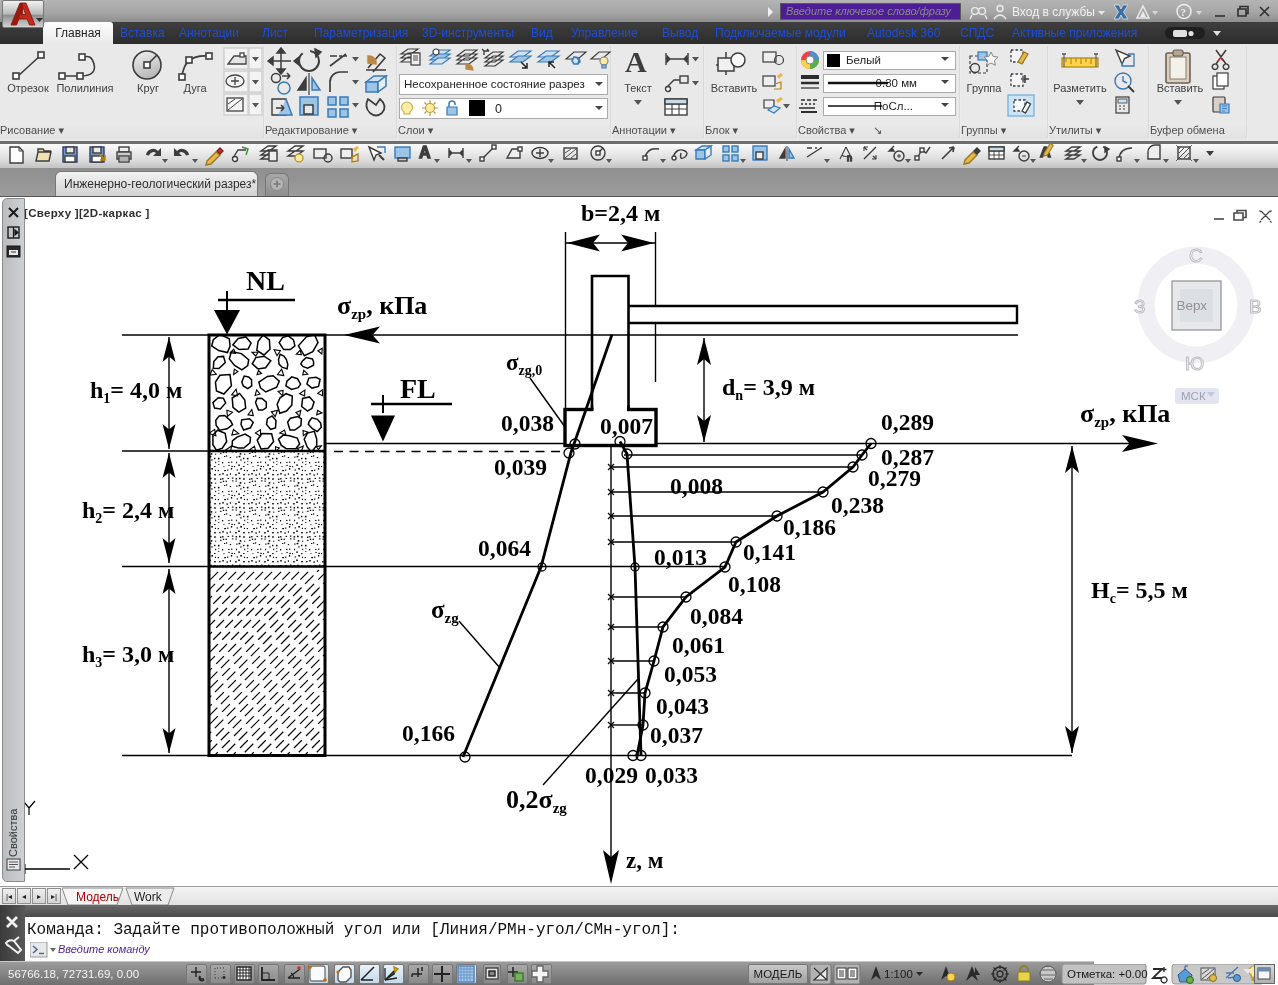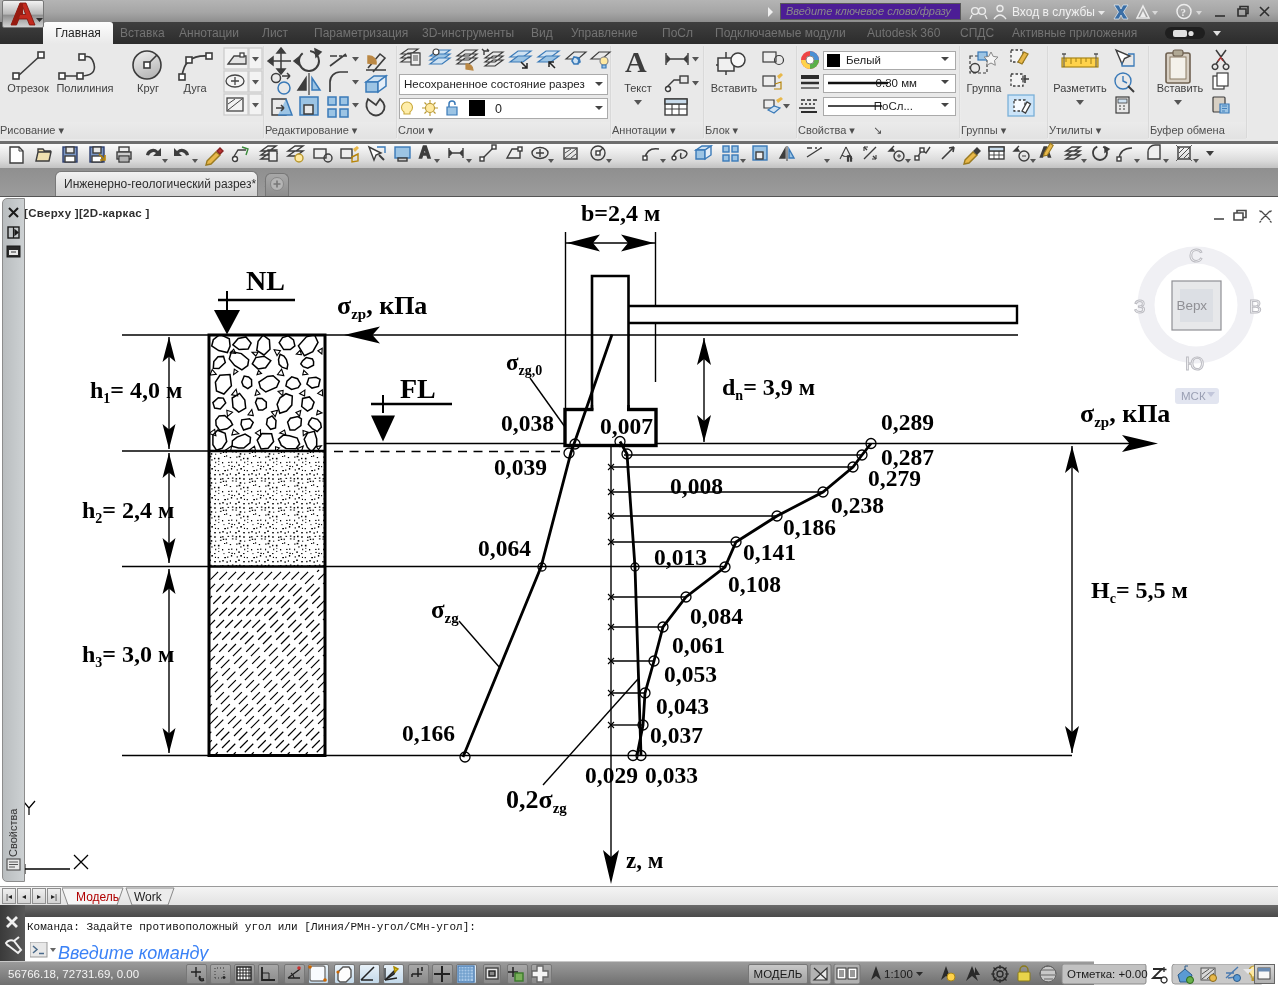--- a/index.html
+++ b/index.html
@@ -6,21 +6,21 @@
 html,body{width:1278px;height:985px;overflow:hidden;font-family:"Liberation Sans",sans-serif;background:#fff}
 #page{position:relative;width:1278px;height:985px;background:#fff}
 .abs{position:absolute}
 
 #titlebar{left:0;top:0;width:1278px;height:22px;background:linear-gradient(#b4b4b4,#a6a6a6 55%,#8e8e8e);}
 #applogo{left:2px;top:0;width:42px;height:28px;background:linear-gradient(#f2f2f2,#b9b9b9 50%,#8f8f8f 55%,#d2d2d2);border:1px solid #777;border-radius:2px;z-index:30}
 #title-text{left:163px;top:4px;width:600px;height:16px;color:#f2f2f2;font-size:12px;white-space:nowrap}
 #infocenter{left:780px;top:3px;width:181px;height:17px;background:#4c1d95;border:1px solid #5a5a5a;color:#8a8a8a;font-style:italic;font-size:11px;line-height:15px;padding-left:5px;white-space:nowrap;overflow:hidden}
 
 #menubar{left:0;top:22px;width:1278px;height:22px;background:linear-gradient(#3f3f3f,#2c2c2c)}
-.mtab{position:absolute;top:22px;height:22px;line-height:22px;color:#737373;font-size:12px;white-space:nowrap}
+.mtab{position:absolute;top:22px;height:22px;line-height:22px;color:#1d4ed8;font-size:12px;white-space:nowrap}
 #mtab-active{position:absolute;left:43px;top:22px;width:70px;height:22px;background:linear-gradient(#fdfdfd,#e9e9e9);border-radius:3px 3px 0 0;color:#222;font-size:12px;line-height:22px;text-align:center}
 
 #ribbon{left:0;top:44px;width:1278px;height:97px;background:#e9e9e9}
 #ribbon .plabel{position:absolute;top:78px;height:17px;line-height:16px;font-size:11px;color:#4e4e4e;text-align:left;background:linear-gradient(#ebebeb,#e2e2e2)}
 .psep{position:absolute;top:2px;height:92px;width:2px;background:linear-gradient(90deg,#d0d0d0,#f5f5f5)}
 .biglabel{position:absolute;font-size:11px;color:#3f3f3f;text-align:center;white-space:nowrap}
 .combo{position:absolute;background:#fff;border:1px solid #aaa;font-size:11.5px;color:#222;white-space:nowrap;overflow:hidden}
 .carr{position:absolute;width:0;height:0;border:4px solid transparent;border-top-color:#444;border-bottom-width:0}
 
 #toolbar{left:0;top:141px;width:1278px;height:27px;background:linear-gradient(#fbfbfb,#dadada 70%,#c2c2c2);border-top:3px solid #6e6e6e}
@@ -35,22 +35,22 @@
 #palette{left:2px;top:198px;width:23px;height:684px;background:linear-gradient(90deg,#b9bdbf,#cdd1d3);border:1px solid #8c8c8c;border-radius:5px 0 0 5px;z-index:5}
 #palette .vtext{position:absolute;left:4px;top:598px;width:14px;height:60px;font-size:11px;color:#333;writing-mode:vertical-rl;transform:rotate(180deg);white-space:nowrap}
 
 #modeltabs{left:0;top:886px;width:1278px;height:19px;background:linear-gradient(#f4f4f4,#e2e2e2);border-top:1px solid #9a9a9a;z-index:6}
 .navbtn{position:absolute;top:1px;width:14px;height:16px;background:linear-gradient(#efefef,#d3d3d3);border:1px solid #8f8f8f;color:#222;font-size:8px;text-align:center;line-height:15px}
 
 #gripband{left:0;top:905px;width:1278px;height:12px;background:linear-gradient(#6a6a6a,#4a4a4a);z-index:6}
 
 #cmdarea{left:0;top:917px;width:1278px;height:44px;background:#fff;z-index:6}
 #cmdleft{position:absolute;left:0;top:-12px;width:25px;height:56px;background:linear-gradient(90deg,#3a3a3a,#585858)}
-#cmdline1{position:absolute;left:27px;top:4px;font-family:"Liberation Mono",monospace;font-size:11px;color:#111;white-space:pre}
-#cmdline2{position:absolute;left:58px;top:26px;font-size:18px;font-style:italic;color:#3b82f6}
+#cmdline1{position:absolute;left:27px;top:4px;font-family:"Liberation Mono",monospace;font-size:16px;color:#111;white-space:pre}
+#cmdline2{position:absolute;left:58px;top:26px;font-size:11px;font-style:italic;color:#4c1d95}
 
 #statusbar{left:0;top:961px;width:1094px;height:24px;background:linear-gradient(#9b9b9b,#6f6f6f);border-top:1px solid #c8c8c8;z-index:6}
 #coords{position:absolute;left:8px;top:6px;font-size:11.5px;color:#f4f4f4}
 .sbtn{position:absolute;top:2px;width:21px;height:20px;background:linear-gradient(#c2c2c2,#9e9e9e);border:1px solid #777;border-radius:2px}
 .sbtn.on{background:linear-gradient(#e8f1f8,#c3d9ea)}
 .sbtn.dark{background:linear-gradient(#a8a8a8,#8a8a8a)}
 </style>
 </head>
 <body>
 <div id="page">
@@ -95,21 +95,21 @@
 
 <div class="abs" id="menubar"></div>
 <div id="mtab-active">Главная</div>
 <div class="mtab" style="left:120px">Вставка</div>
 <div class="mtab" style="left:179px">Аннотации</div>
 <div class="mtab" style="left:262px">Лист</div>
 <div class="mtab" style="left:314px">Параметризация</div>
 <div class="mtab" style="left:422px">3D-инструменты</div>
 <div class="mtab" style="left:531px">Вид</div>
 <div class="mtab" style="left:571px">Управление</div>
-<div class="mtab" style="left:662px">ПоСл</div>
+<div class="mtab" style="left:662px">Вывод</div>
 <div class="mtab" style="left:715px">Подключаемые модули</div>
 <div class="mtab" style="left:867px">Autodesk 360</div>
 <div class="mtab" style="left:960px">СПДС</div>
 <div class="mtab" style="left:1012px">Активные приложения</div>
 <svg class="abs" style="left:1165px;top:26px" width="60" height="14" viewBox="0 0 60 14">
       <rect x="0" y="1" width="40" height="12" rx="6" fill="#1f1f1f"></rect>
       <rect x="8" y="4" width="14" height="7" rx="2" fill="#e0e0e0"></rect>
       <circle cx="26" cy="7.5" r="2.6" fill="#e0e0e0"></circle>
       <path d="M48 5 l8 0 -4 5 z" fill="#e0e0e0"></path>
     </svg>

